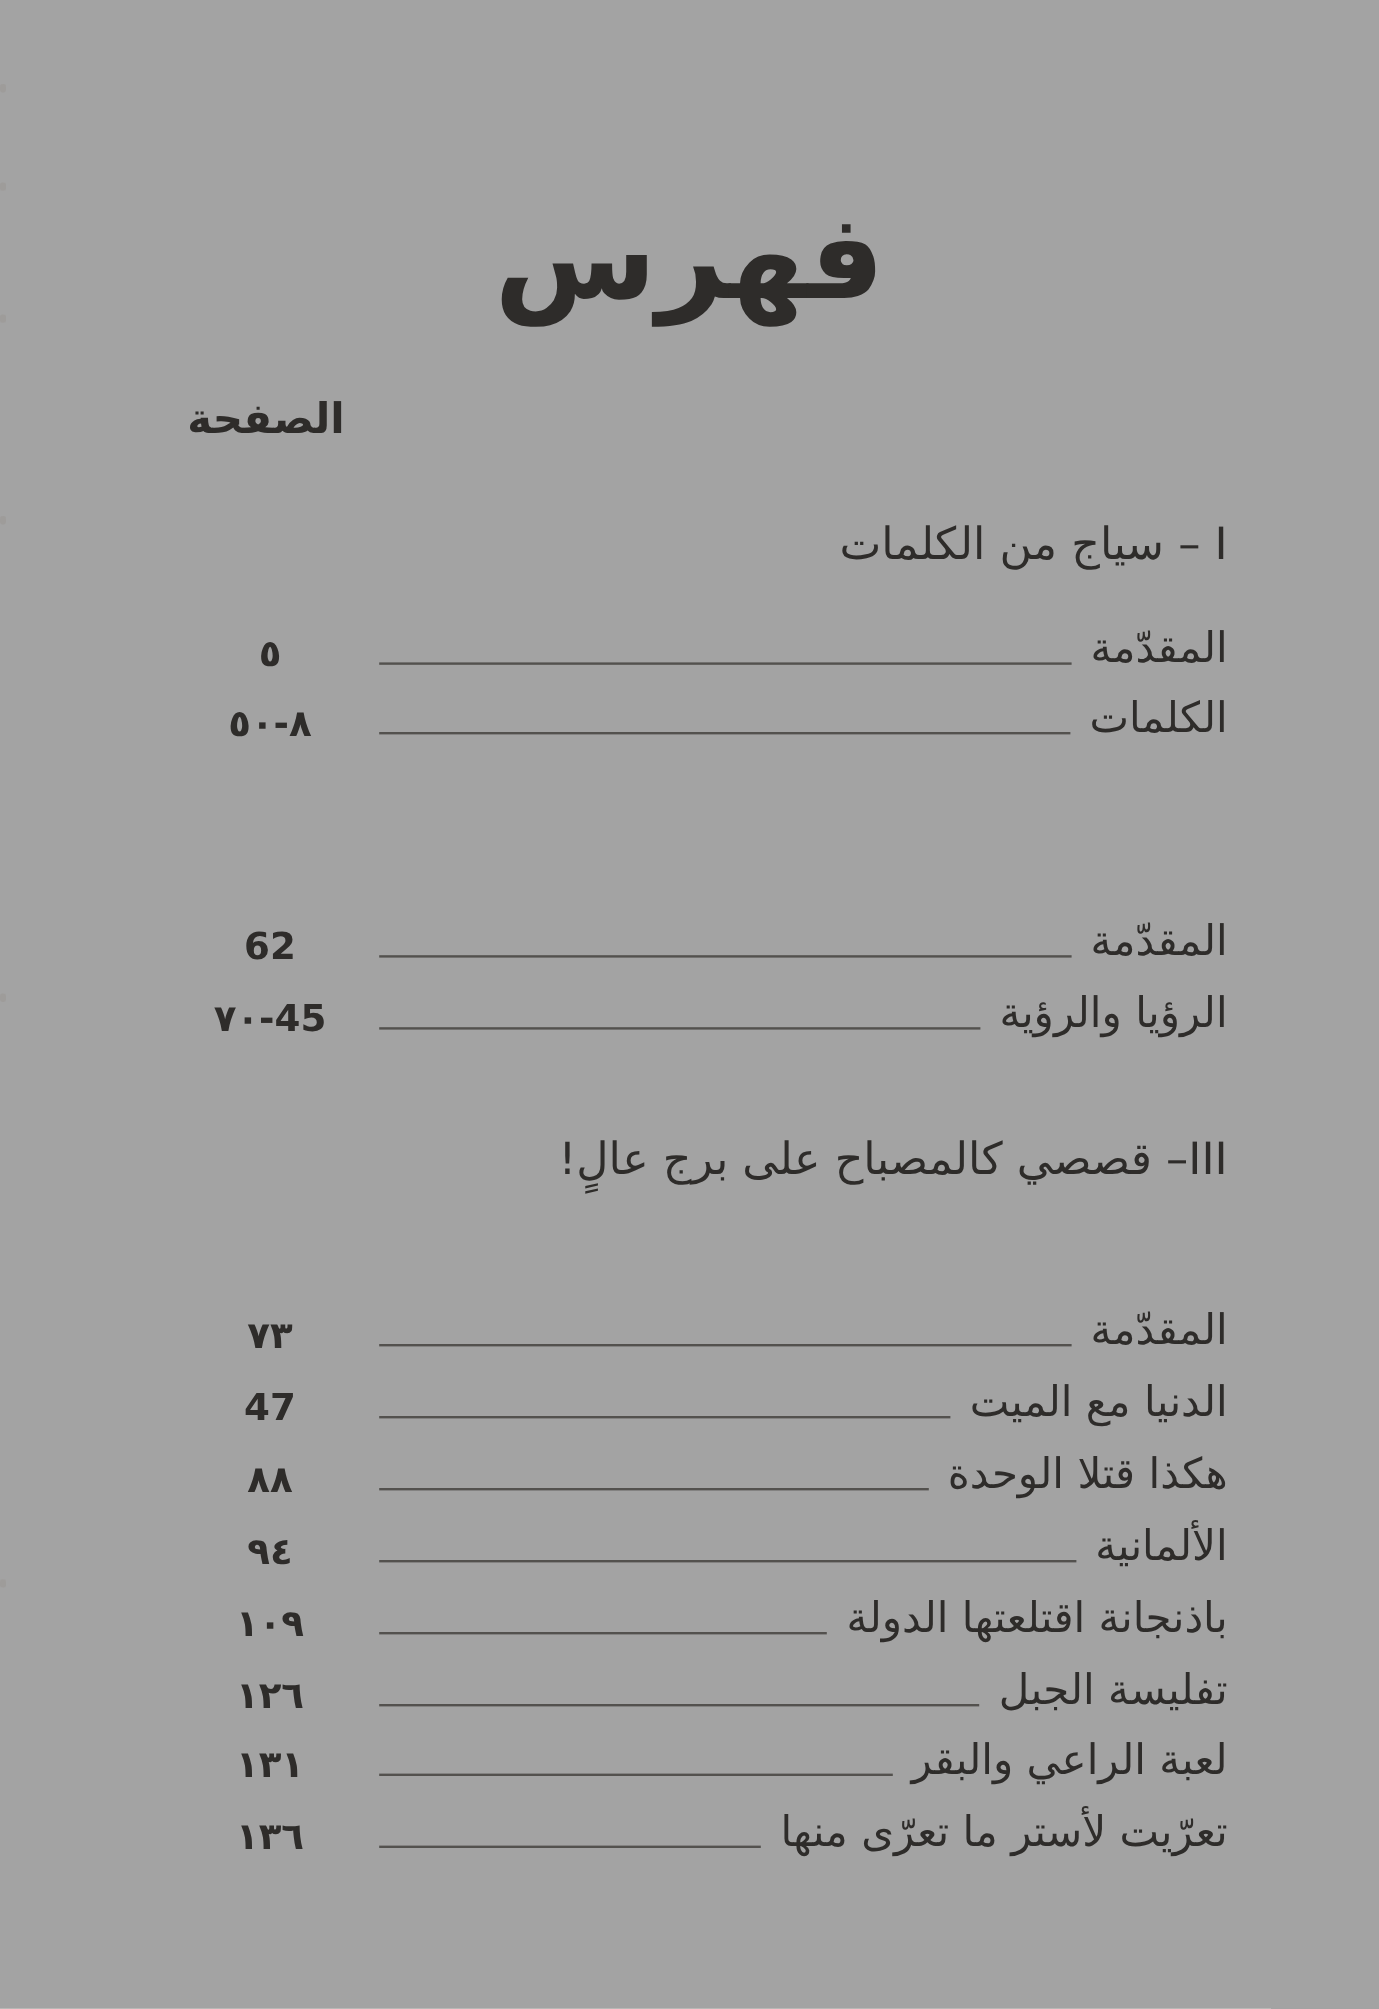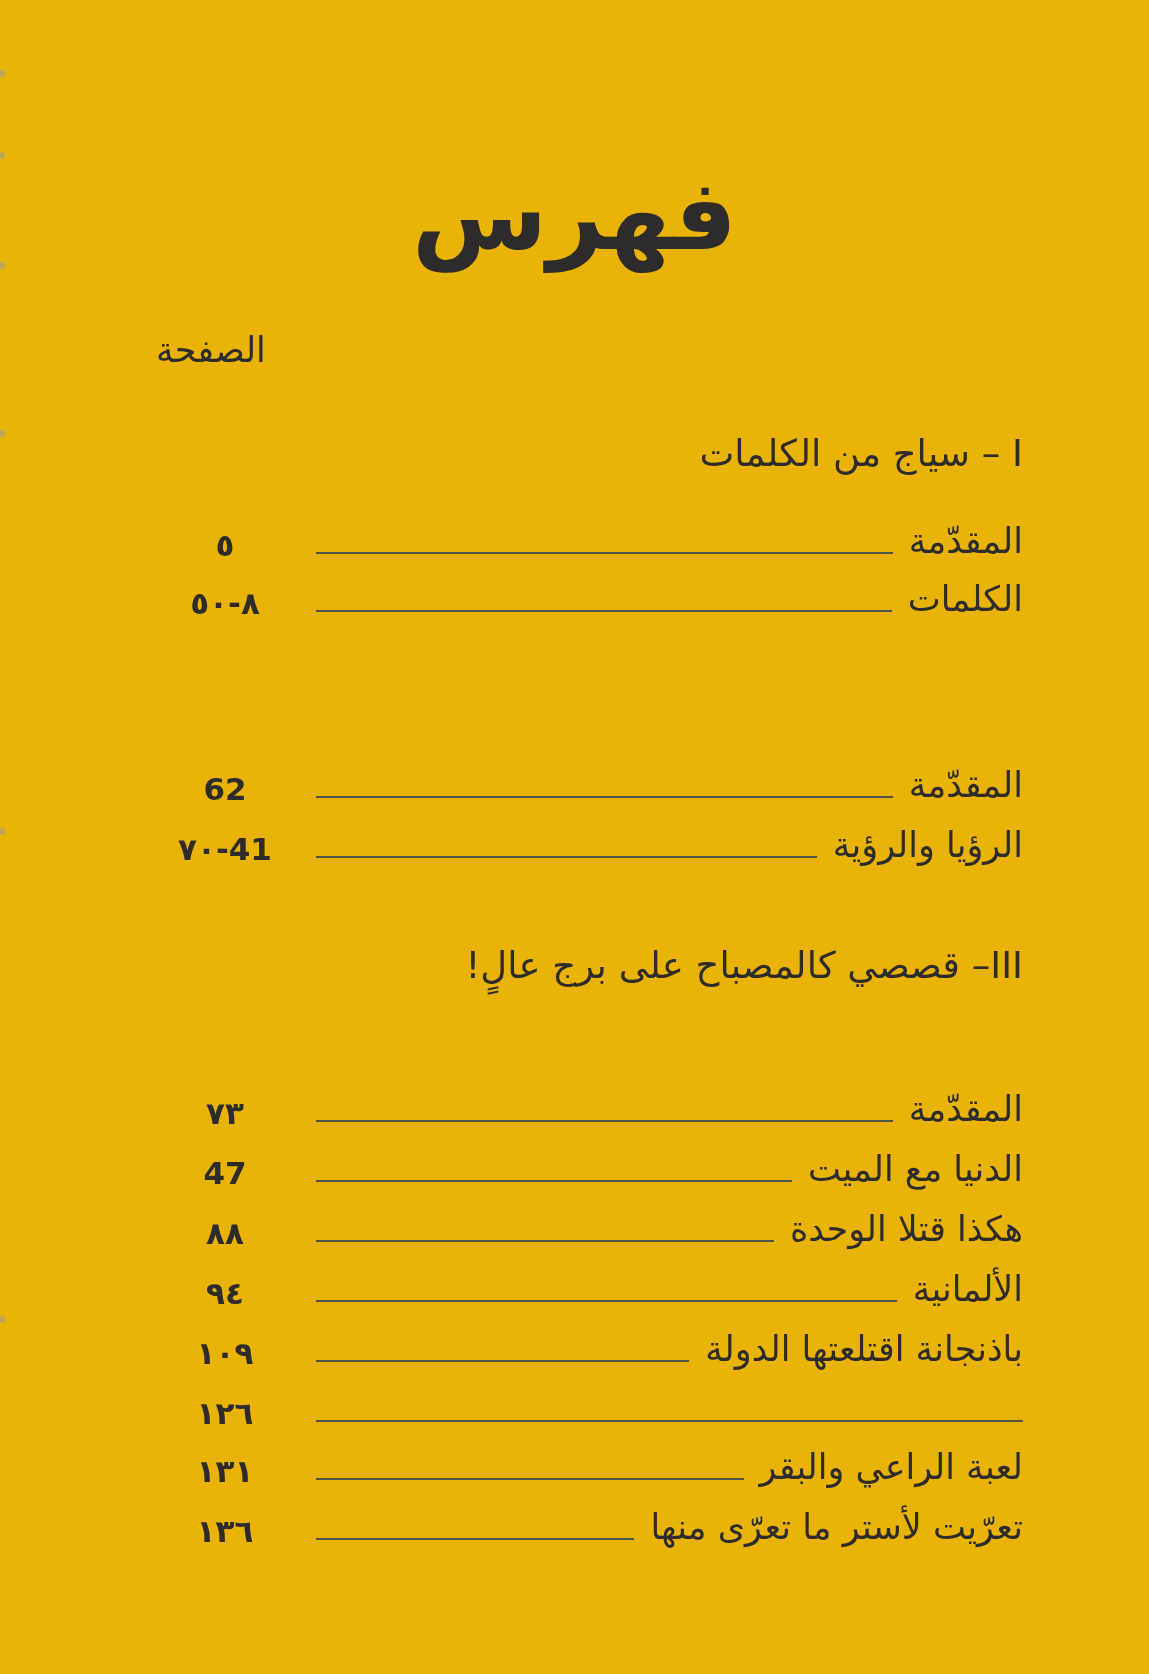--- a/index.html
+++ b/index.html
@@ -5,21 +5,21 @@
   html, body { margin: 0; padding: 0; }
   body {
     font-family: "DejaVu Sans", sans-serif;
     background: #e8e6e2;
   }
   .page {
     position: relative;
     width: 1149px;
     height: 1674px;
     margin: 0 auto;
-    background: #eab308;
+    background: #a3a3a3;
     overflow: hidden;
     color: #2e2c2a;
   }
   
   .edge-speck {
     position: absolute;
     width: 5px; height: 7px;
     background: #9a9894;
     border-radius: 2px;
     opacity: .55;
@@ -33,21 +33,21 @@
     font-size: 98px;
     font-weight: 700;
     direction: rtl;
     letter-spacing: 1px;
   }
   .page-col-header {
     position: absolute;
     top: 330px;
     left: 156px;
     font-size: 35px;
-    font-weight: 400;
+    font-weight: 700;
     direction: rtl;
   }
   .section-heading {
     position: absolute;
     left: 155px;
     right: 126px;
     direction: rtl;
     text-align: right;
     font-size: 37px;
     font-weight: 400;
@@ -116,21 +116,21 @@
 
 
   <div class="toc-row" style="top:762px">
     <span class="entry-title">المقدّمة</span>
     <span class="leader"></span>
     <span class="entry-page">62</span>
   </div>
   <div class="toc-row" style="top:822px">
     <span class="entry-title">الرؤيا والرؤية</span>
     <span class="leader"></span>
-    <span class="entry-page">41-٧٠</span>
+    <span class="entry-page">45-٧٠</span>
   </div>
 
   <div class="section-heading" style="top:944px">III– قصصي كالمصباح على برج عالٍ!</div>
 
   <div class="toc-row" style="top:1086px">
     <span class="entry-title">المقدّمة</span>
     <span class="leader"></span>
     <span class="entry-page">٧٣</span>
   </div>
   <div class="toc-row" style="top:1146px">
@@ -147,20 +147,21 @@
     <span class="entry-title">الألمانية</span>
     <span class="leader"></span>
     <span class="entry-page">٩٤</span>
   </div>
   <div class="toc-row" style="top:1326px">
     <span class="entry-title">باذنجانة اقتلعتها الدولة</span>
     <span class="leader"></span>
     <span class="entry-page">١٠٩</span>
   </div>
   <div class="toc-row" style="top:1386px">
+    <span class="entry-title">تفليسة الجبل</span>
     <span class="leader"></span>
     <span class="entry-page">١٢٦</span>
   </div>
   <div class="toc-row" style="top:1444px">
     <span class="entry-title">لعبة الراعي والبقر</span>
     <span class="leader"></span>
     <span class="entry-page">١٣١</span>
   </div>
   <div class="toc-row" style="top:1504px">
     <span class="entry-title">تعرّيت لأستر ما تعرّى منها</span>

